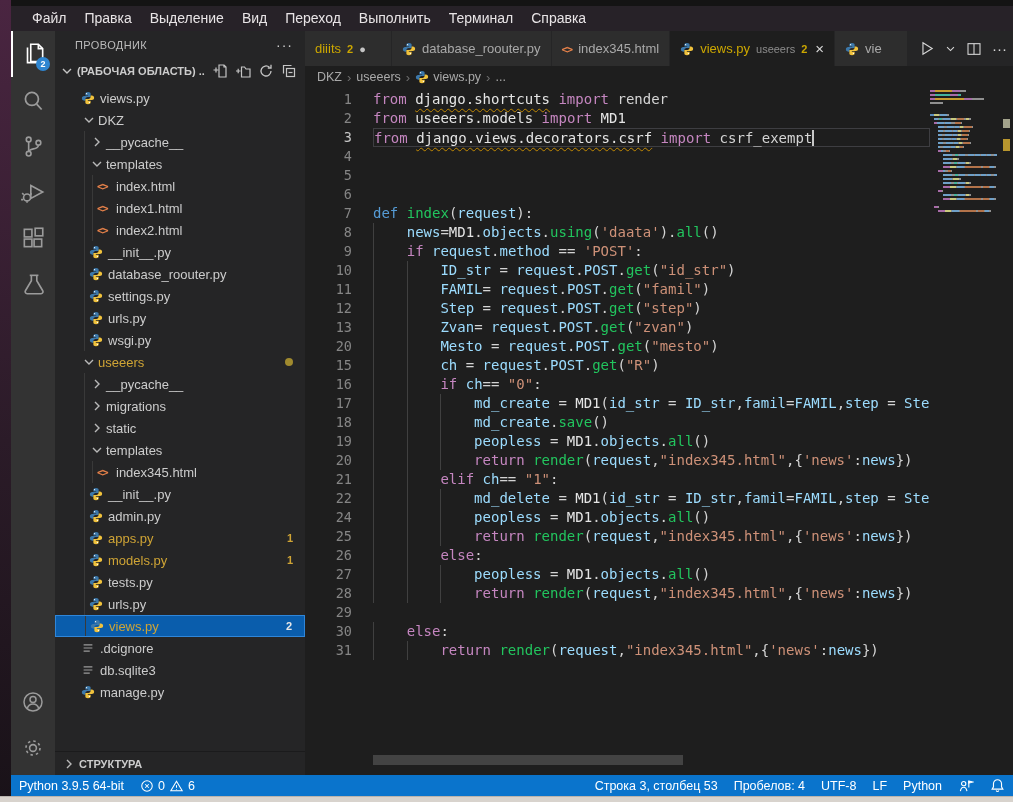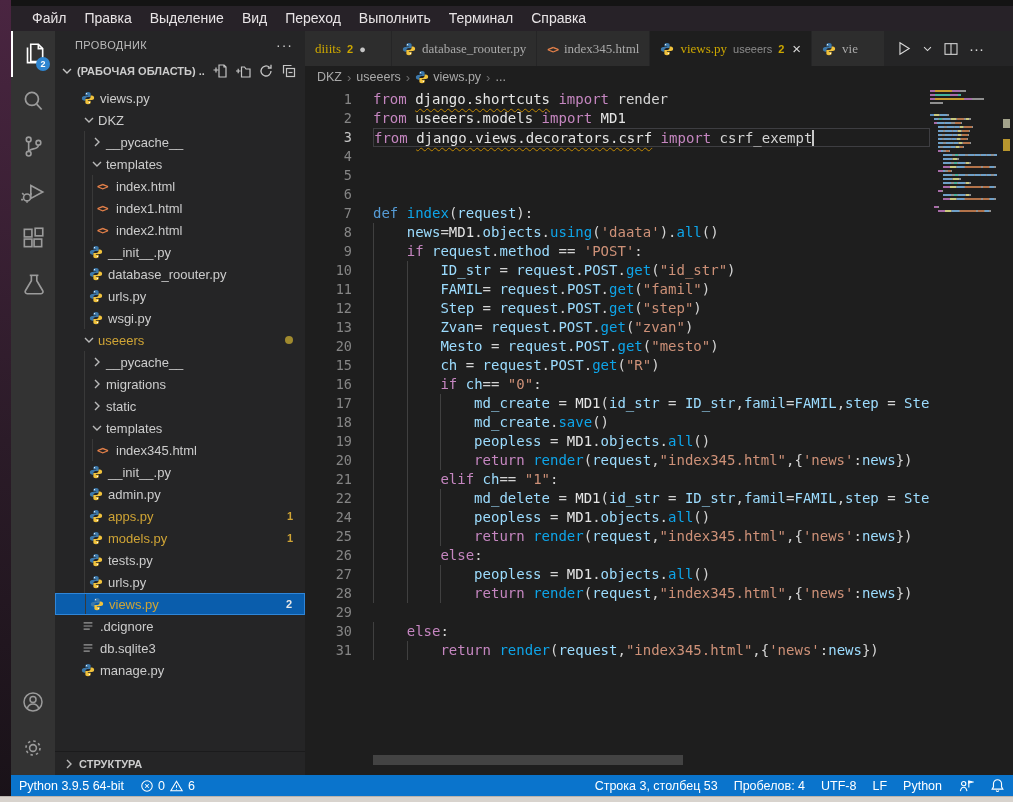--- a/index.html
+++ b/index.html
@@ -46,42 +46,42 @@
   .tdot{position:absolute;right:12px;width:8px;height:8px;border-radius:50%;background:#a08a2e;}
   .tguide{position:absolute;top:0;bottom:0;width:1px;background:#393939;}
   #outline{position:absolute;bottom:0;left:0;right:0;height:23px;border-top:1px solid #1b1b1c;display:flex;align-items:center;padding-left:6px;color:#cccccc;}
   #outline-label{font-size:11px;font-weight:bold;margin-left:2px;}
 
   
   #editor{width:708px;position:relative;flex:none;background:#1e1e1e;}
   #tabbar{height:35px;background:#252526;display:flex;align-items:stretch;}
   .tab{display:flex;align-items:center;padding:0 10px;background:#2d2d2d;border-right:1px solid #252526;font-size:13px;color:#a9a9a9;gap:6px;cursor:pointer;overflow:hidden;flex:none;}
   .tab.active{background:#1e1e1e;color:#cca700;}
-  .tab .tab-label{white-space:nowrap;font-family:Liberation Serif, serif;}
+  .tab .tab-label{white-space:nowrap;}
   .tab .tab-label.warn{color:#cca700;}
   .tab .tab-desc{font-size:11px;color:#8d8d8d;}
   .tab .tab-badge{font-size:11px;font-weight:bold;color:#cca700;}
   .tab .tab-dot{color:#c5c5c5;font-size:11px;}
   .tab .tab-close{color:#d8d8d8;font-size:15px;margin-left:2px;}
   #tab-actions{display:flex;align-items:center;gap:10px;padding:0 10px;color:#d7d7d7;margin-left:0;}
   #tab-actions .ta{display:flex;align-items:center;cursor:pointer;}
   #breadcrumbs{height:22px;display:flex;align-items:center;font-size:12.5px;color:#a9a9a9;padding-left:12px;gap:5px;}
   .bc-sep{color:#6e6e6e;font-size:13px;}
   .bc-item{display:flex;align-items:center;gap:4px;}
 
   
   #code-wrap{position:absolute;top:57px;left:0;right:83px;bottom:0;overflow:hidden;}
   #code{position:absolute;top:2px;left:0;right:0;font-family:"DejaVu Sans Mono",monospace;font-size:14px;}
   .cline{display:flex;height:19px;line-height:19px;}
   .lnum{width:47px;text-align:right;color:#858585;flex:none;font-size:13.5px;}
   .lpad{width:21px;flex:none;}
   .lcontent{flex:1;white-space:pre;color:#d4d4d4;box-sizing:border-box;}
   .lcontent.cur{border:1px solid #3e3e42;}
   .cline .lnum.curn{color:#c6c6c6;}
-  .seg-kw{color:#C586C0}.seg-kwb{color:#569CD6}.seg-type{color:#e5e5e5}.seg-fn{color:#0ea5e9}
+  .seg-kw{color:#C586C0}.seg-kwb{color:#569CD6}.seg-type{color:#e5e5e5}.seg-fn{color:#22c55e}
   .seg-var{color:#9CDCFE}.seg-str{color:#CE9178}.seg-pln{color:#D4D4D4}
   .sq{text-decoration:underline;text-decoration-style:wavy;text-decoration-color:#bf8803;text-decoration-thickness:1px;text-underline-offset:4px;}
   .g{display:inline-block;width:4ch;height:19px;vertical-align:top;box-shadow:inset 1px 0 0 #404040;}
   .cursor{display:inline-block;width:2px;height:16px;background:#c8c8c8;vertical-align:-3px;margin-left:0px;}
 
   
   #minimap{position:absolute;top:59px;right:13px;width:70px;}
   .mrow{display:flex;height:2px;margin-bottom:2px;}
   .mseg{height:2px;flex:none;}
   #ruler{position:absolute;top:57px;right:0;width:13px;bottom:0;}
@@ -303,20 +303,32 @@
           <div class="trow" style="padding-left: 34px;">
             <i class="tguide" style="left: 29px;"></i>
             <span class="ficon">
               <svg width="14" height="14" viewBox="0 0 16 16">
                 <path fill="#3c78aa" d="M8 1C6 1 5 1.8 5 3v2h3.2v.8H3.6C2.1 5.8 1 6.9 1 8.4 1 9.9 2.1 11 3.6 11H5V9.3C5 7.9 6.1 6.8 7.5 6.8H11V3c0-1.2-1-2-3-2z"></path>
                 <path fill="#f0c23c" d="M8 15c2 0 3-.8 3-2v-2H7.8v-.8h4.6c1.5 0 2.6-1.1 2.6-2.6C15 6.1 13.9 5 12.4 5H11v1.7c0 1.4-1.1 2.5-2.5 2.5H5V13c0 1.2 1 2 3 2z"></path>
                 <circle cx="6.4" cy="3" r=".7" fill="#fff"></circle>
                 <circle cx="9.6" cy="13" r=".7" fill="#fff"></circle>
               </svg>
             </span>
+            <span class="tname">settings.py</span>
+          </div>
+          <div class="trow" style="padding-left: 34px;">
+            <i class="tguide" style="left: 29px;"></i>
+            <span class="ficon">
+              <svg width="14" height="14" viewBox="0 0 16 16">
+                <path fill="#3c78aa" d="M8 1C6 1 5 1.8 5 3v2h3.2v.8H3.6C2.1 5.8 1 6.9 1 8.4 1 9.9 2.1 11 3.6 11H5V9.3C5 7.9 6.1 6.8 7.5 6.8H11V3c0-1.2-1-2-3-2z"></path>
+                <path fill="#f0c23c" d="M8 15c2 0 3-.8 3-2v-2H7.8v-.8h4.6c1.5 0 2.6-1.1 2.6-2.6C15 6.1 13.9 5 12.4 5H11v1.7c0 1.4-1.1 2.5-2.5 2.5H5V13c0 1.2 1 2 3 2z"></path>
+                <circle cx="6.4" cy="3" r=".7" fill="#fff"></circle>
+                <circle cx="9.6" cy="13" r=".7" fill="#fff"></circle>
+              </svg>
+            </span>
             <span class="tname">urls.py</span>
           </div>
           <div class="trow" style="padding-left: 34px;">
             <i class="tguide" style="left: 29px;"></i>
             <span class="ficon">
               <svg width="14" height="14" viewBox="0 0 16 16">
                 <path fill="#3c78aa" d="M8 1C6 1 5 1.8 5 3v2h3.2v.8H3.6C2.1 5.8 1 6.9 1 8.4 1 9.9 2.1 11 3.6 11H5V9.3C5 7.9 6.1 6.8 7.5 6.8H11V3c0-1.2-1-2-3-2z"></path>
                 <path fill="#f0c23c" d="M8 15c2 0 3-.8 3-2v-2H7.8v-.8h4.6c1.5 0 2.6-1.1 2.6-2.6C15 6.1 13.9 5 12.4 5H11v1.7c0 1.4-1.1 2.5-2.5 2.5H5V13c0 1.2 1 2 3 2z"></path>
                 <circle cx="6.4" cy="3" r=".7" fill="#fff"></circle>
                 <circle cx="9.6" cy="13" r=".7" fill="#fff"></circle>

